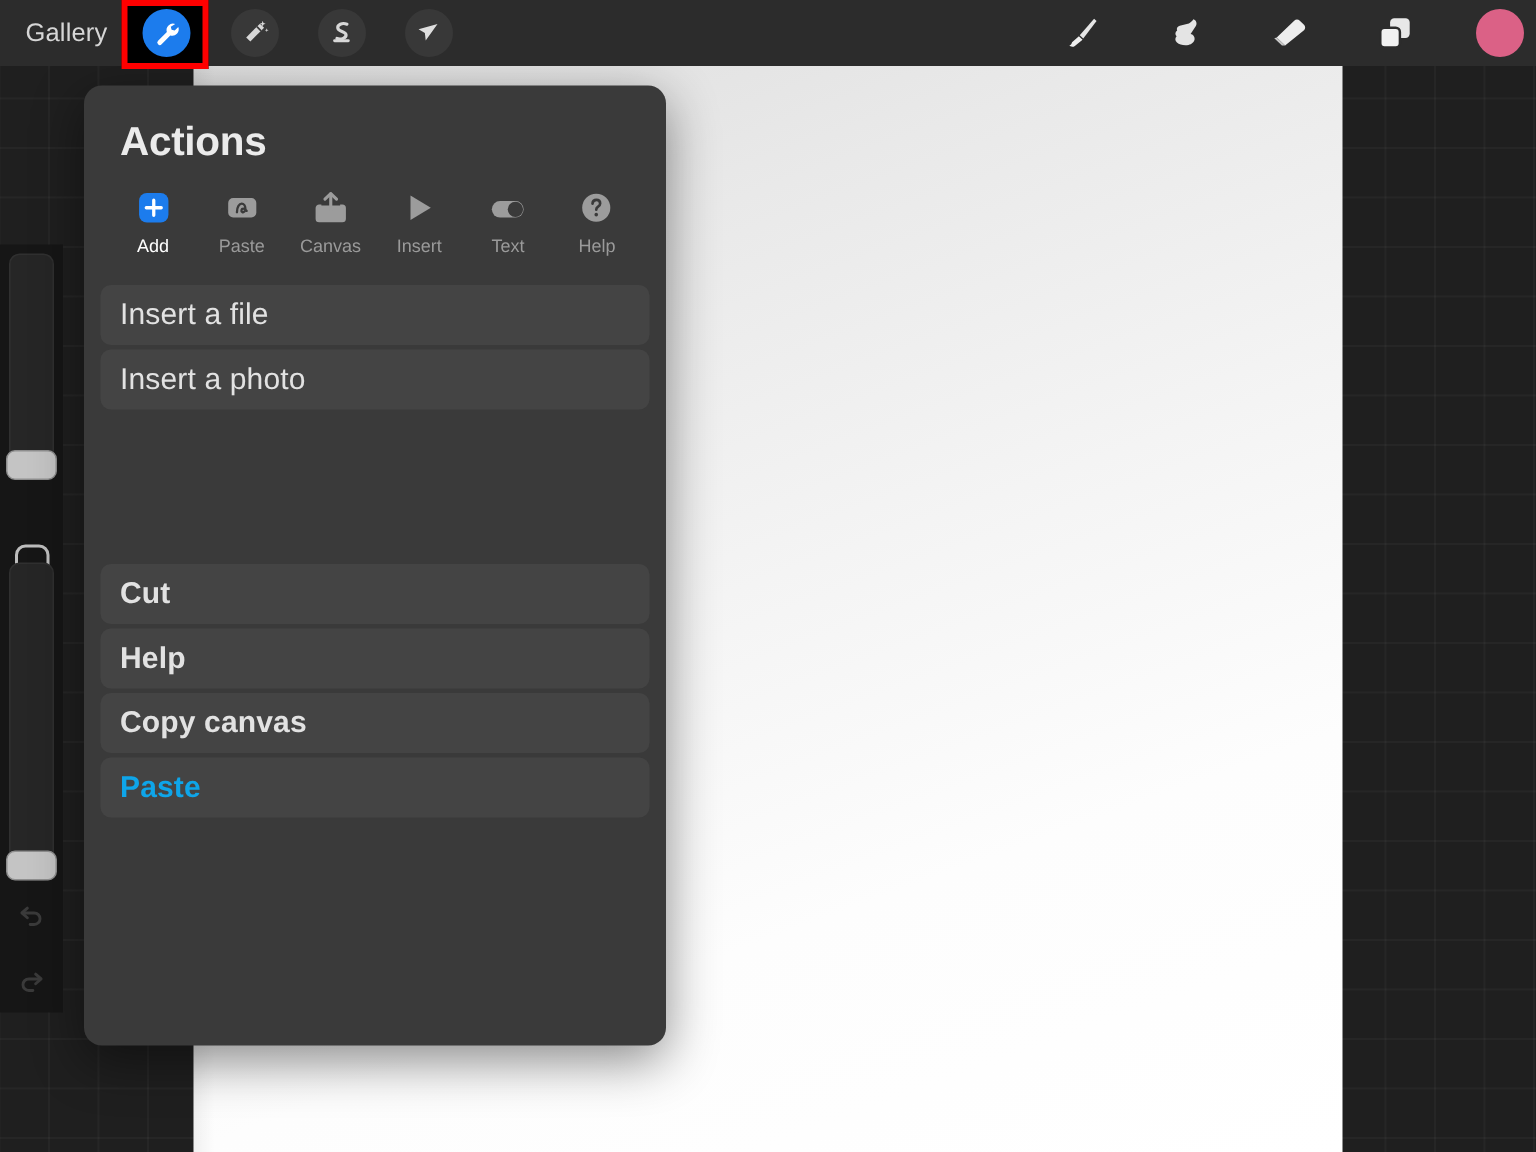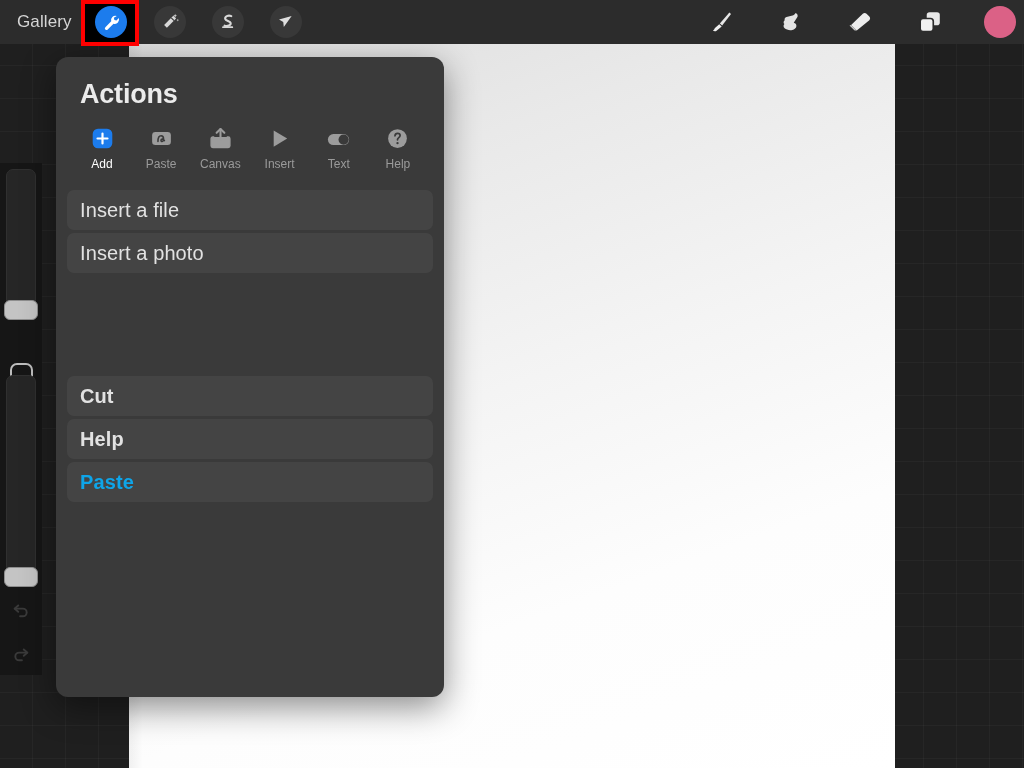--- a/index.html
+++ b/index.html
@@ -436,19 +436,22 @@
       </div>
     </div>
 
     <div class="menu-group" id="group-2">
       <div class="menu-row">
         <span class="label">Cut</span>
       </div>
       <div class="menu-row">
         <span class="label">Help</span>
       </div>
+      <div class="menu-row">
+        <span class="label">Copy canvas</span>
+      </div>
       <div class="menu-row disabled">
         <span class="label">Paste</span>
       </div>
     </div>
 
   </div>
 </div>
 
 </body></html>

